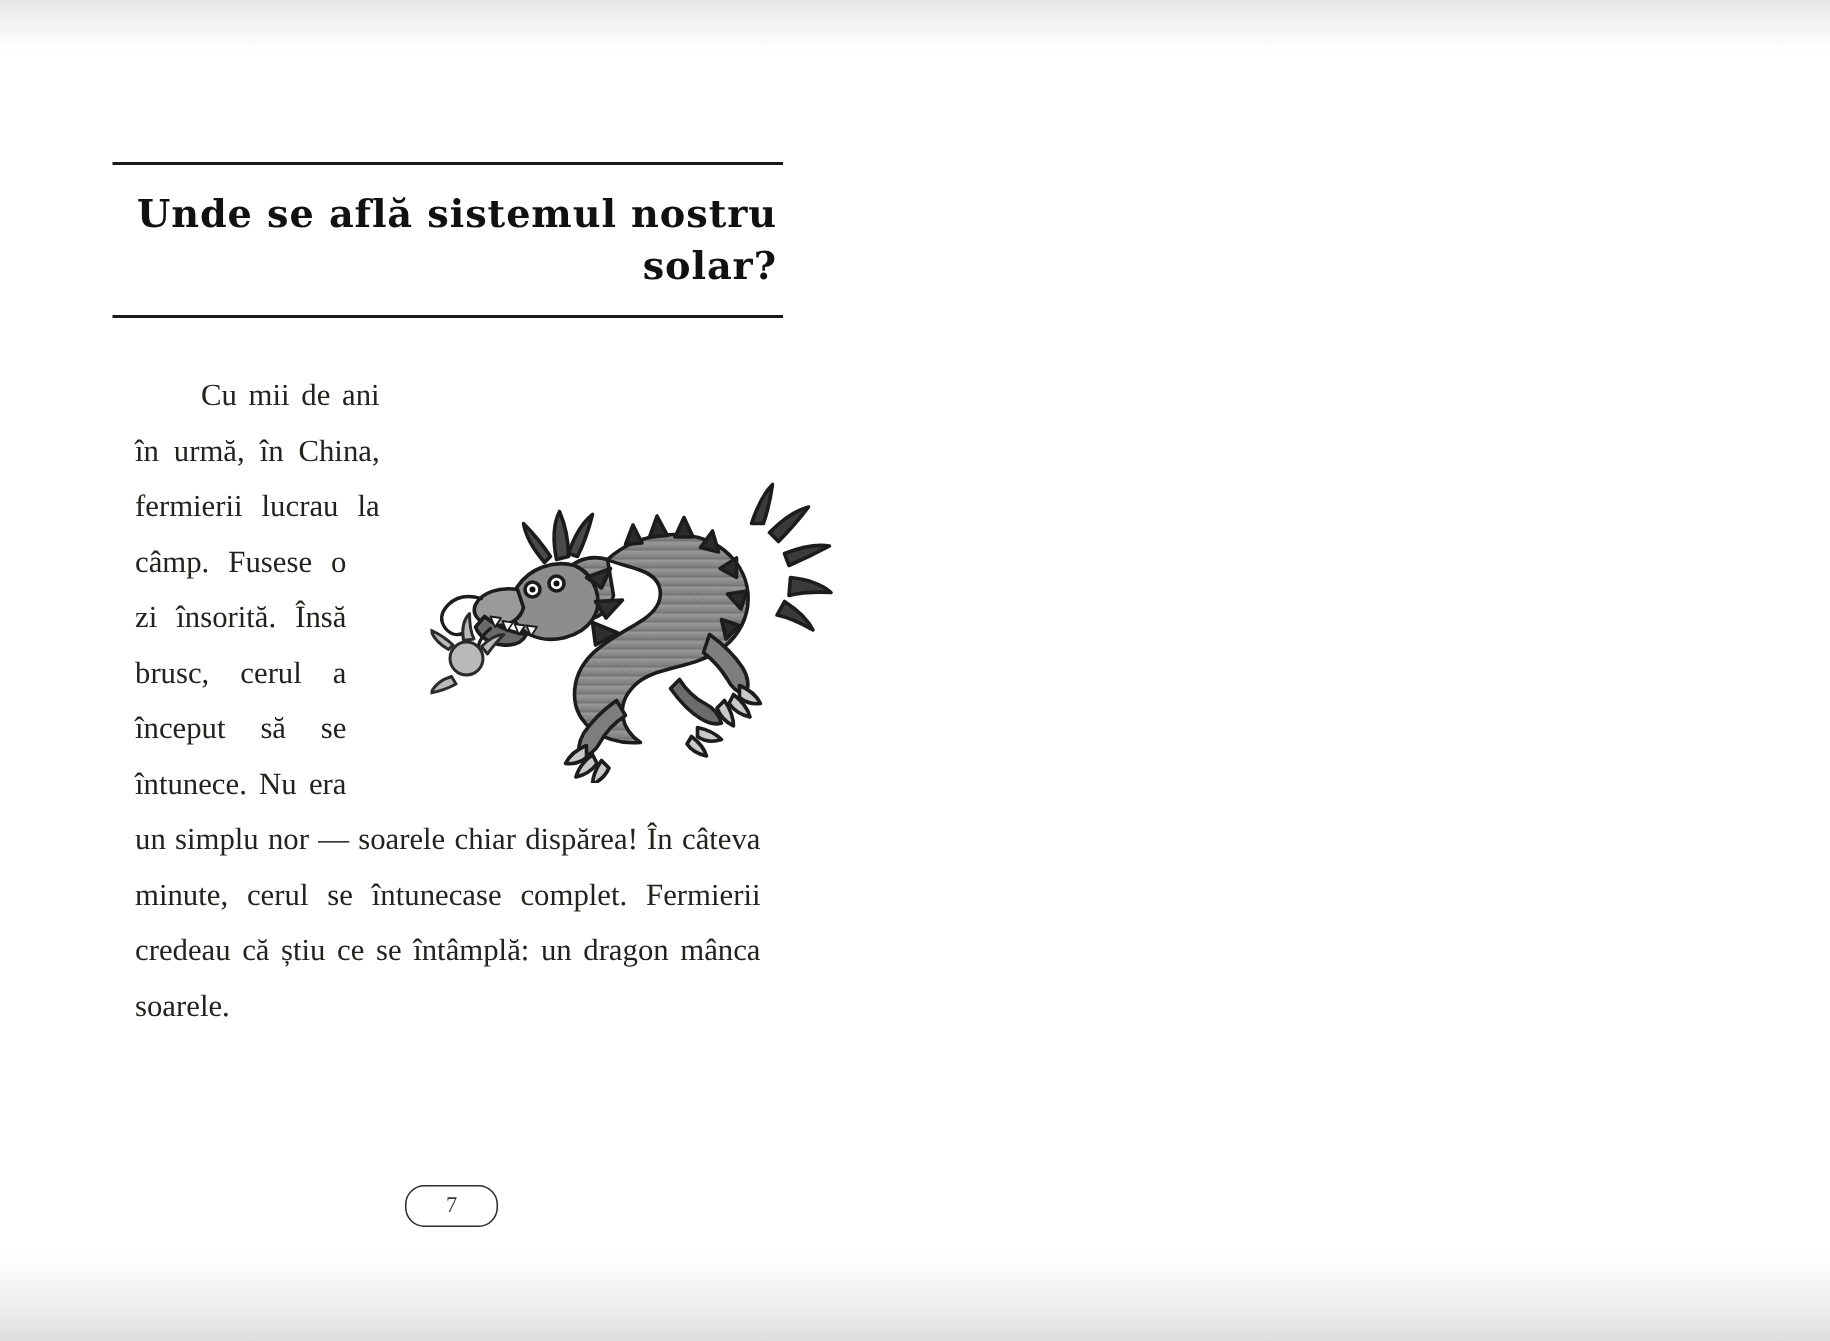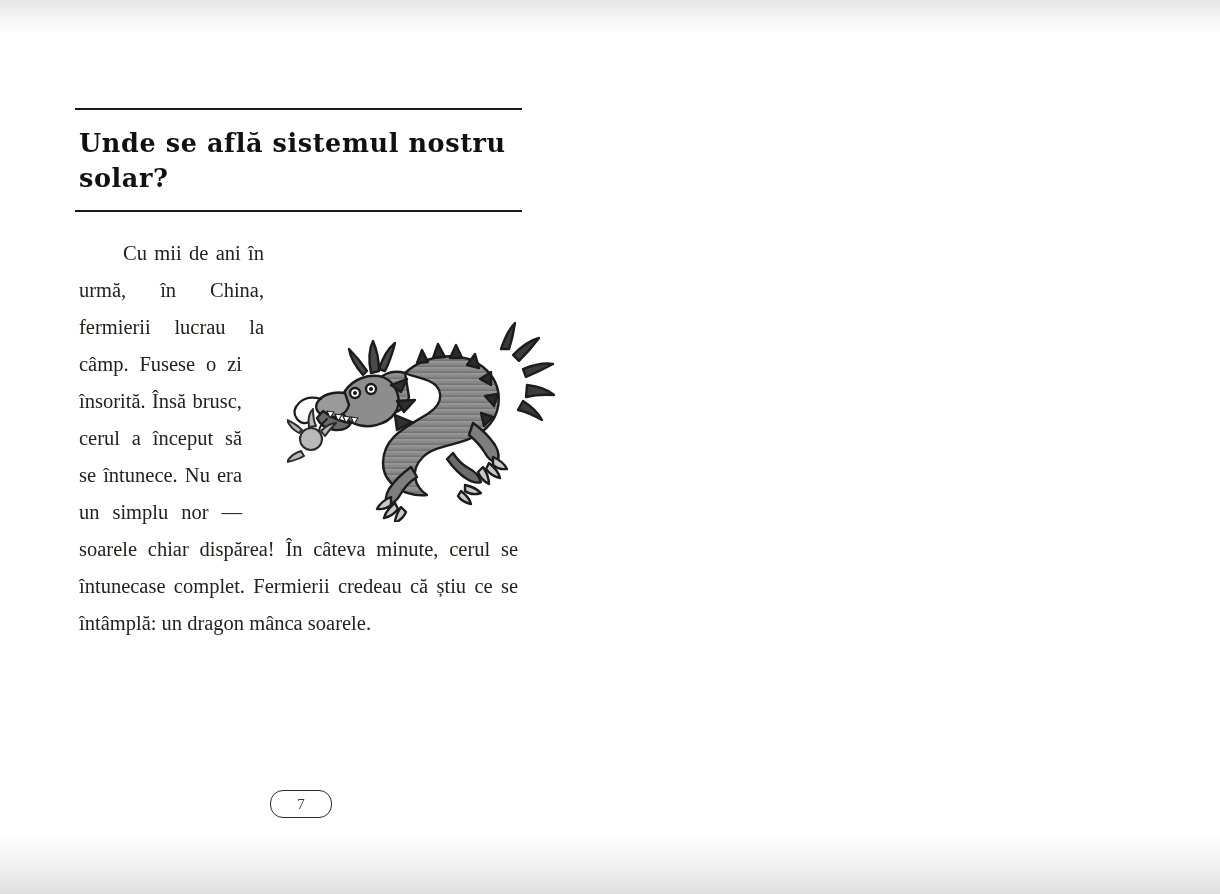--- a/index.html
+++ b/index.html
@@ -56,37 +56,37 @@
     width: 100%;
     height: 2px;
     background: #1a1a1a;
   }
   .chapter-title {
     font-family: "DejaVu Serif", "Liberation Serif", serif;
     font-weight: bold;
     font-size: 25.5px;
     line-height: 1.38;
     letter-spacing: 0.6px;
-    text-align: left;
+    text-align: right;
     color: #111111;
     padding: 16px 4px 14px 4px;
   }
 
   .col-left-text {
     position: absolute;
     left: 75px;
     top: 231px;
     width: 447px;
     font-size: 20.5px;
     line-height: 37px;
     text-align: justify;
     color: #23221f;
   }
   .col-left-text p {
-    margin: 4px;
+    margin: 15px;
     text-indent: 44px;
     text-align: justify;
     font-family: Liberation Serif, serif;
   }
   .col-left-text p.p-after { margin-top: 0px; }
 
   
   .dragon-float {
     float: right;
     width: 270px;

